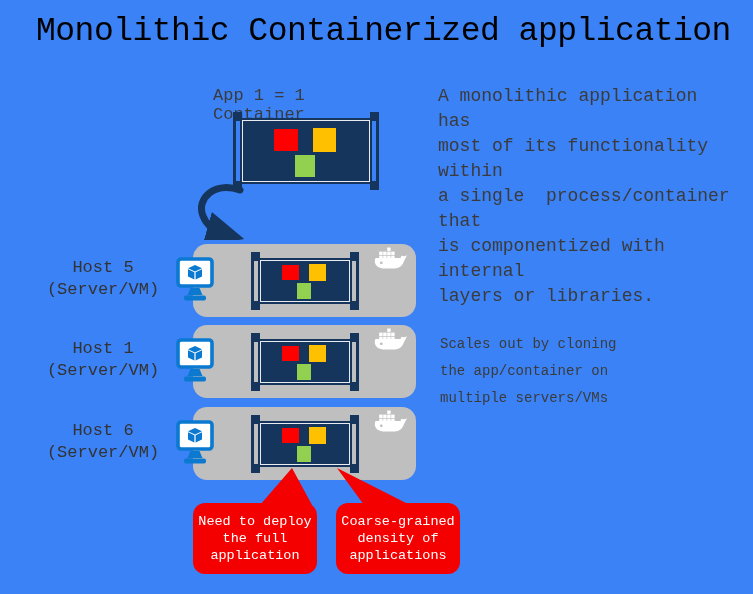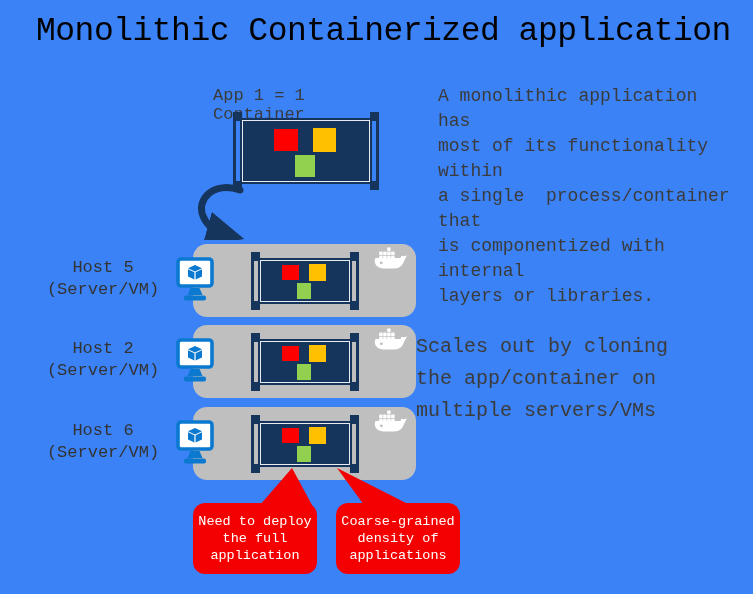--- a/index.html
+++ b/index.html
@@ -33,21 +33,21 @@
   .cbracket.r::before{top:0; right:0;} .cbracket.r::after{bottom:0; right:0;}
   .sq{position:absolute;}
   .sq.red{left:26%; top:16%; width:18%; height:34%; background:var(--red);}
   .sq.yel{left:55%; top:15%; width:18%; height:36%; background:var(--yellow);}
   .sq.grn{left:42%; top:56%; width:15%; height:34%; background:var(--green);}
   .cont-top{left:240px; top:118px; width:132px; height:66px;}
   .cont-host{left:64.5px; top:13.5px; width:94px; height:46px;}
 
   
   .description{left:438px; top:84px; width:300px; font-size:18px; line-height:25px;}
-  .scale-note{left:416px; top:331px; width:290px; font-size:20px; line-height:32px;}
+  .scale-note{left:440px; top:331px; width:290px; font-size:14px; line-height:27px;}
 
   
   .host-box{position:absolute; left:193px; width:223px; height:73px; background:var(--gray); border-radius:14px;}
   .host-label{position:absolute; left:28px; width:150px; text-align:center; font-size:17px; line-height:22px; color:#333;}
   .monitor{position:absolute; left:176px; width:38px; height:50px; z-index:3;}
   .row1{top:244px;} .row2{top:325px;} .row3{top:407px;}
 
   .whale{position:absolute; right:7px; top:3px; width:36px; height:24px;}
 
   
@@ -138,21 +138,21 @@
         <div class="inner"></div>
         <div class="sq red"></div>
         <div class="sq yel"></div>
         <div class="sq grn"></div>
       </div>
     </div>
   </div>
 
   <div>
     <div class="host-label" style="top:338px">
-      <div>Host 2</div>
+      <div>Host 1</div>
       <div>(Server/VM)</div>
     </div>
     <svg class="monitor" style="top:338px" viewBox="0 0 38 50">
         <use href="#monitor-icon"></use>
       </svg>
     <div class="host-box row2">
       <svg class="whale" viewBox="0 0 36 24">
           <use href="#whale-icon"></use>
         </svg>
       <div class="cont cont-host">

